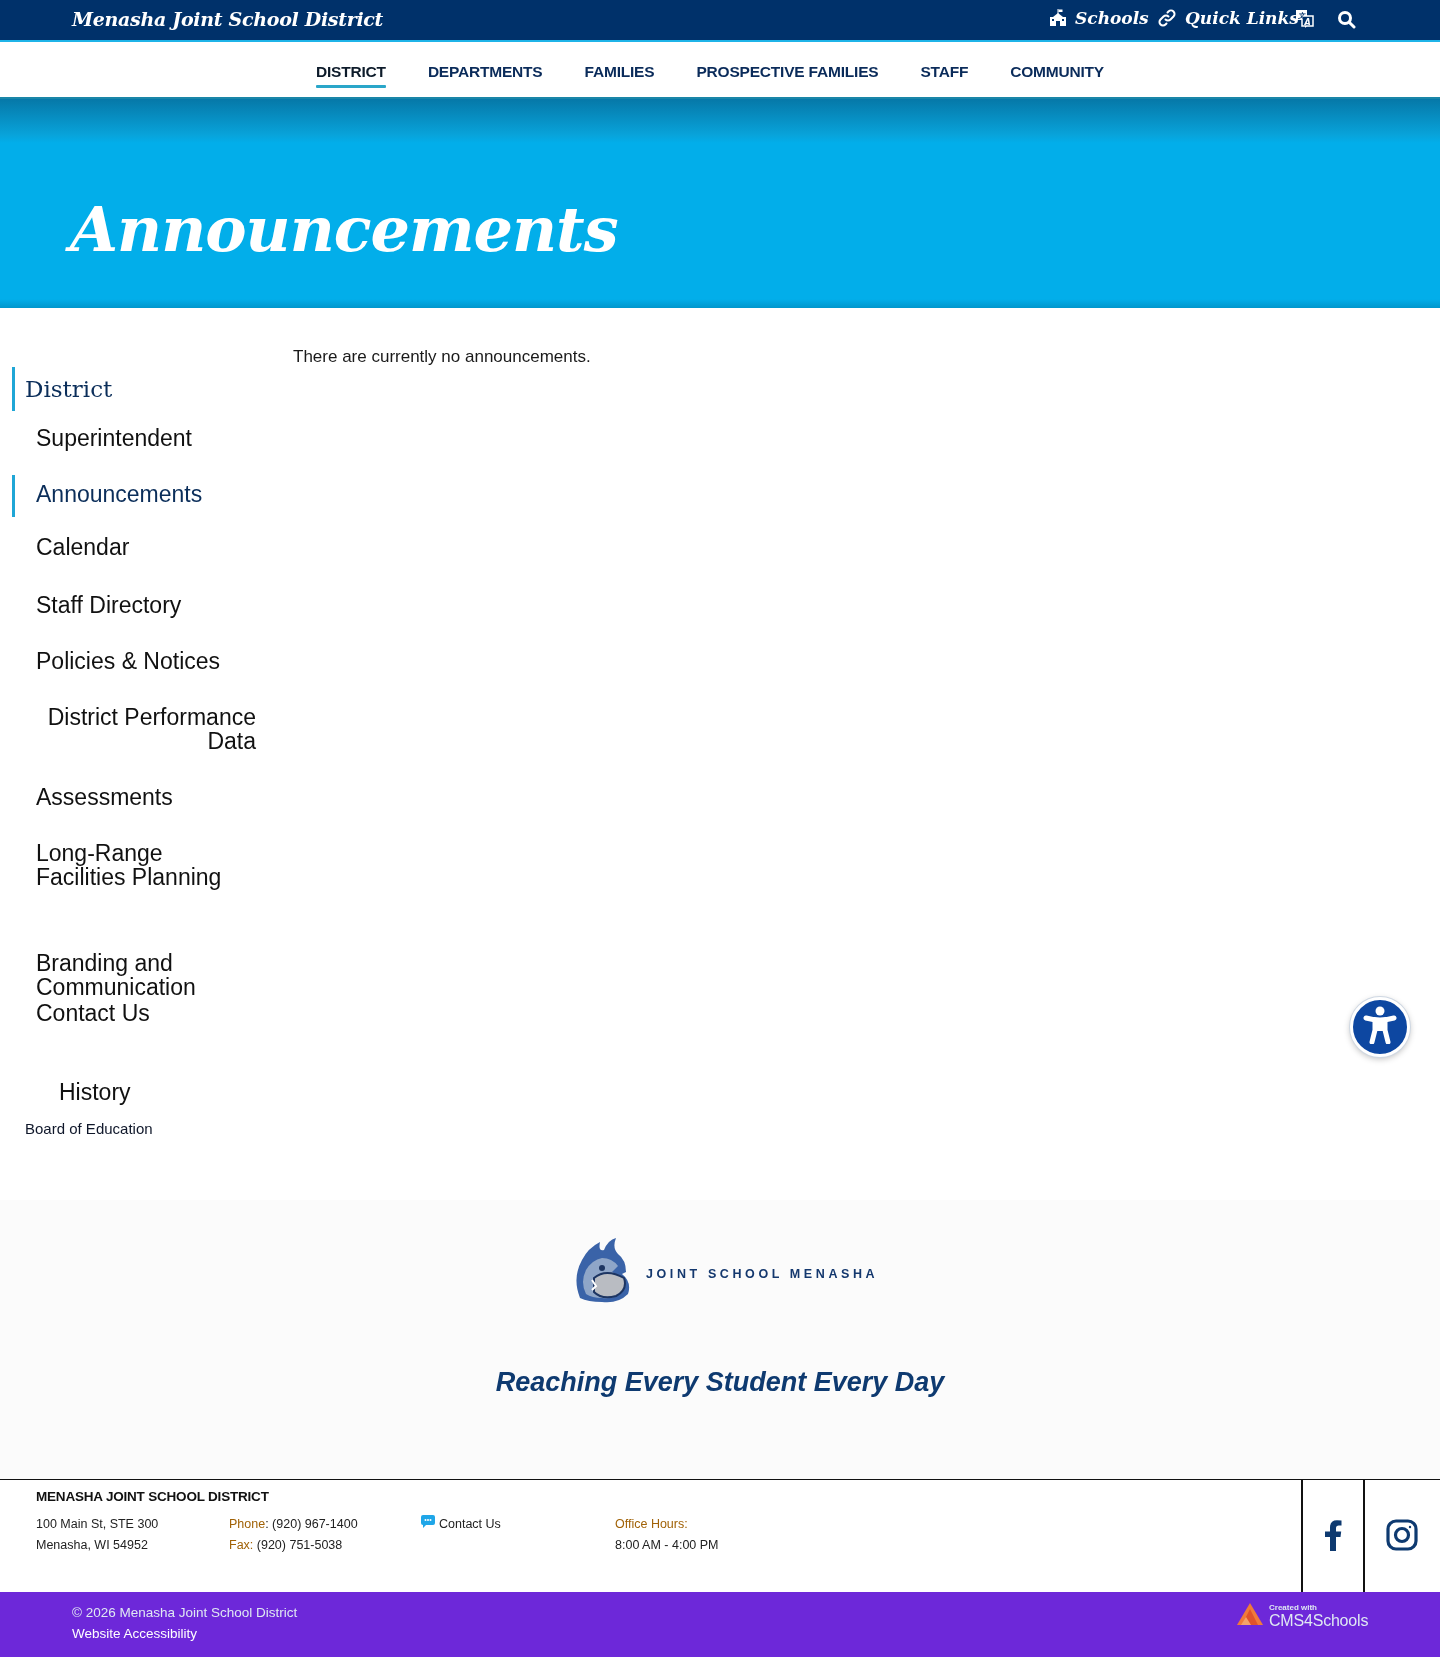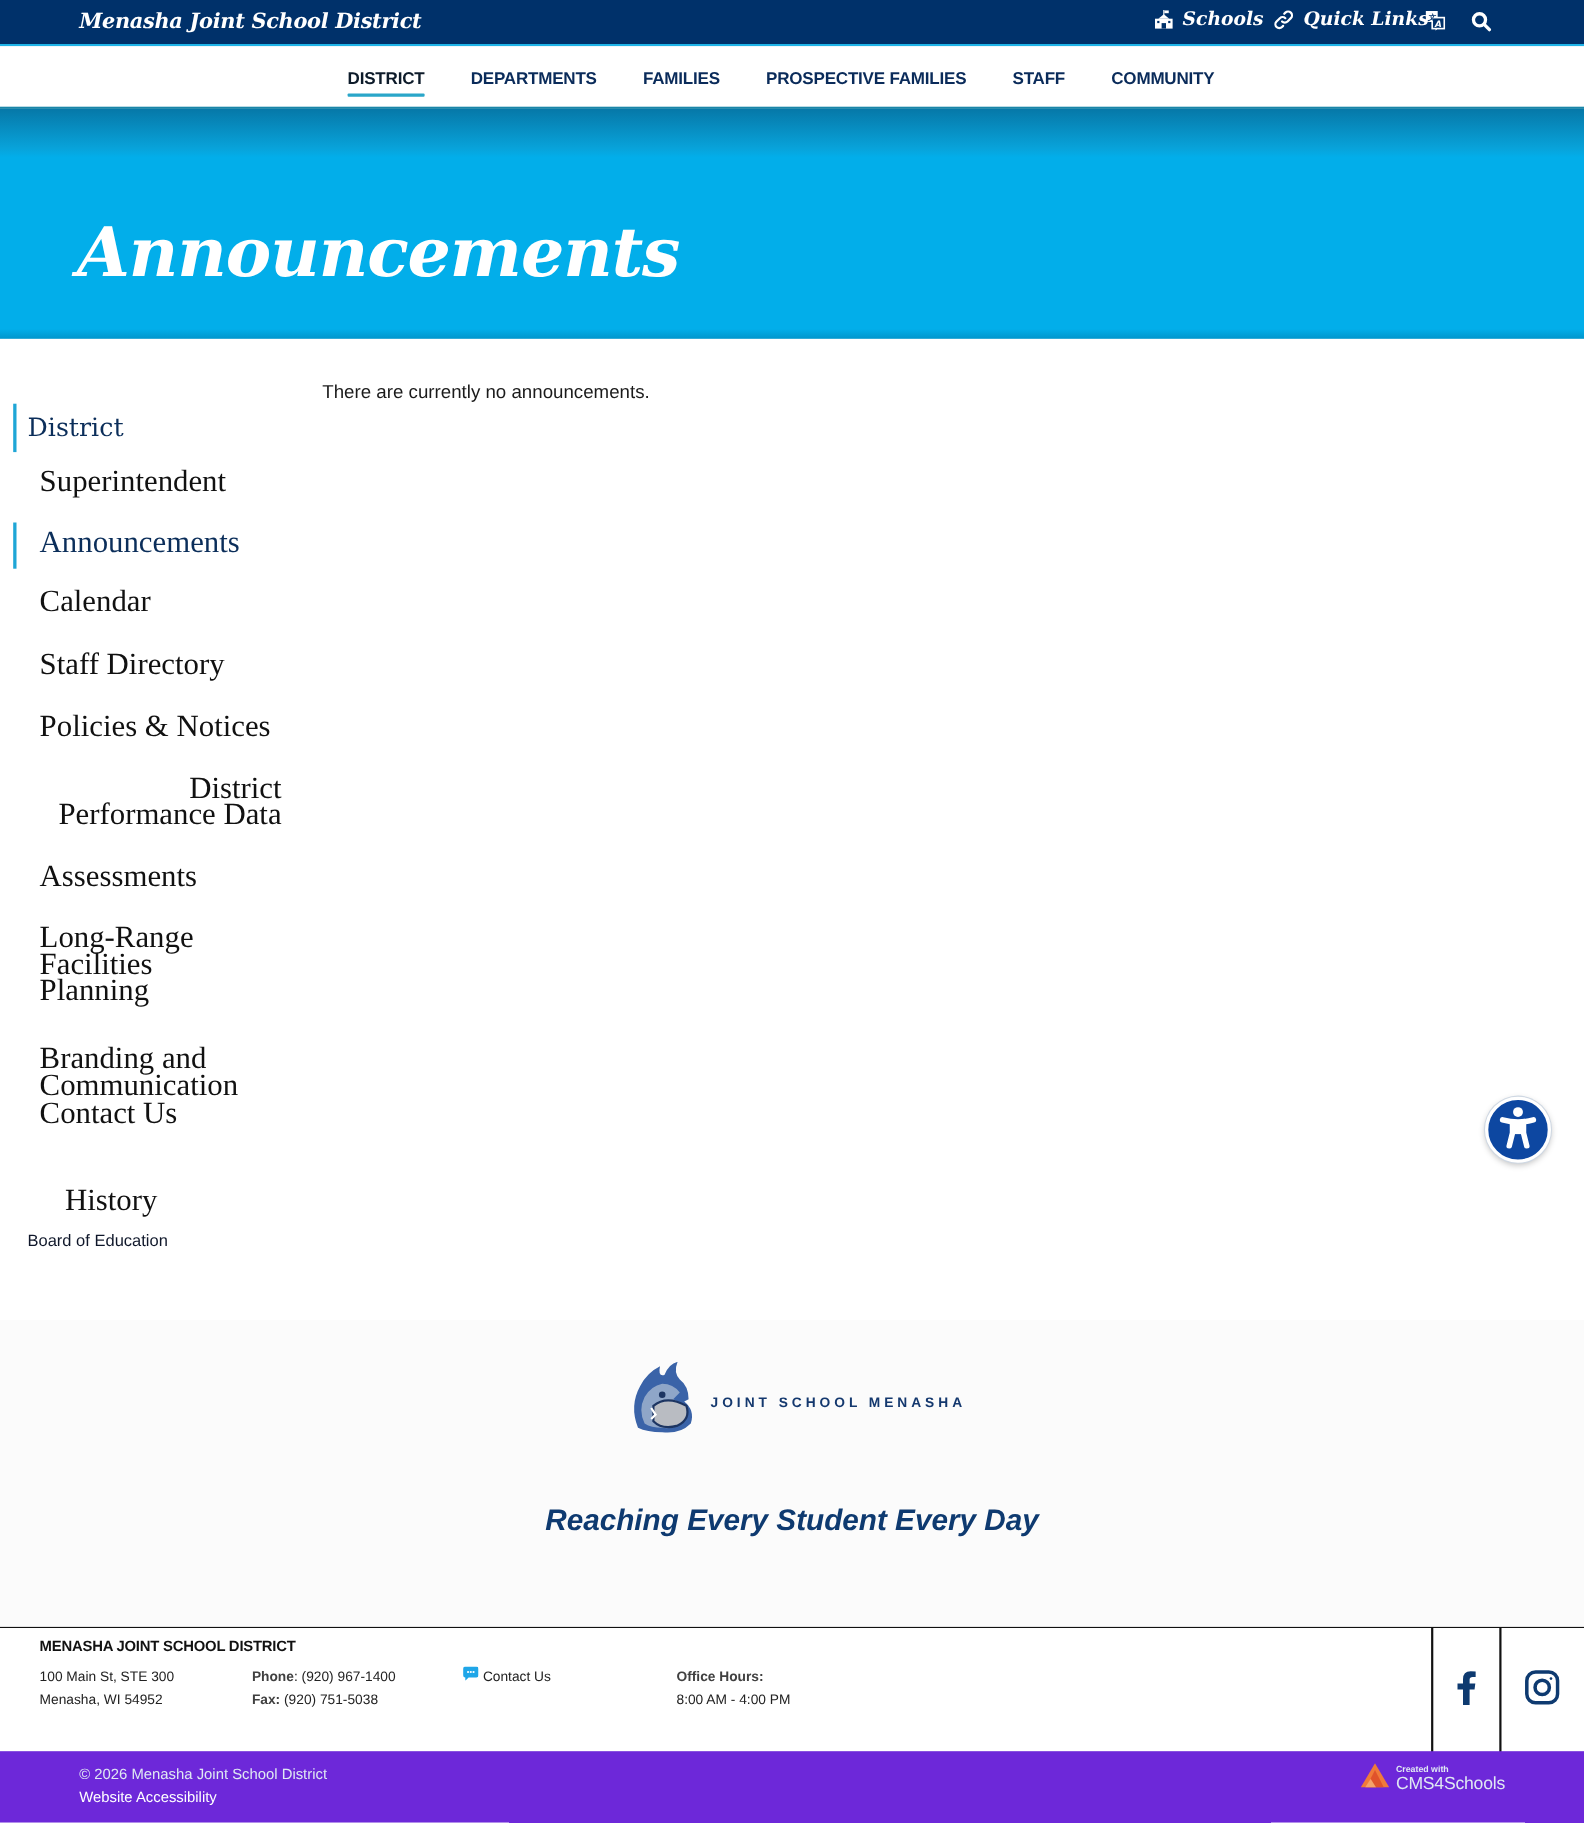--- a/index.html
+++ b/index.html
@@ -51,21 +51,21 @@
   }
 
   
   .sidebar { position: absolute; left: 0; top: 360px; width: 260px; }
   .side-top {
     position: absolute; left: 12px; height: 44px; border-left: 3px solid #1fa6d6; padding-left: 10px;
     font-family: "DejaVu Serif", "Liberation Serif", serif; font-size: 23px; color: #0b2e5a; line-height: 44px; cursor: pointer;
   }
   .side-item {
     position: absolute; left: 36px; width: 220px;
-    font-family: Liberation Serif, serif; font-size: 28px; color: #111; line-height: 24px; cursor: pointer;
+    font-family: Liberation Sans, sans-serif; font-size: 23px; color: #111; line-height: 24px; cursor: pointer;
   }
   .side-item.active { color: #0b2e5a; }
   .side-bar-active {
     position: absolute; left: 12px; width: 3px; height: 42px; background: #1fa6d6;
   }
   .side-bottom {
     position: absolute; left: 25px;
     font-family: Liberation Sans, sans-serif; font-size: 15px; color: #0f172a; cursor: pointer;
   }
 
@@ -99,21 +99,21 @@
     font-family: "Liberation Sans", sans-serif; font-style: italic; font-weight: bold; font-size: 27px; color: #0e3a70;
   }
 
   
   .footer-info {
     position: absolute; left: 0; top: 1479px; width: 1440px; height: 113px; background: #ffffff;
     border-top: 1.5px solid #111;
   }
   .fi-org { position: absolute; left: 36px; top: 9px; font-weight: bold; font-size: 13.5px; color: #111; letter-spacing: -0.2px; }
   .fi-col { position: absolute; top: 34px; font-size: 12.5px; color: #222; line-height: 21px; }
-  .fi-col b { font-weight: bold; color: #404040; text-align: right; }
+  .fi-col b { font-weight: normal; color: #a16207; text-align: right; }
   .fi-addr { left: 36px; }
   .fi-phone { left: 229px; }
   .fi-contact { left: 421px; display: flex; align-items: center; gap: 4px; cursor: pointer; top: 34px; height: 21px; }
   .fi-hours { left: 615px; }
   .fi-div { position: absolute; top: 0; width: 1.5px; height: 113px; background: #111; }
   .social { position: absolute; top: 0; height: 113px; display: flex; align-items: center; justify-content: center; cursor: pointer; }
   .social-fb { left: 1302px; width: 61px; }
   .social-ig { left: 1364px; width: 76px; }
 
   

